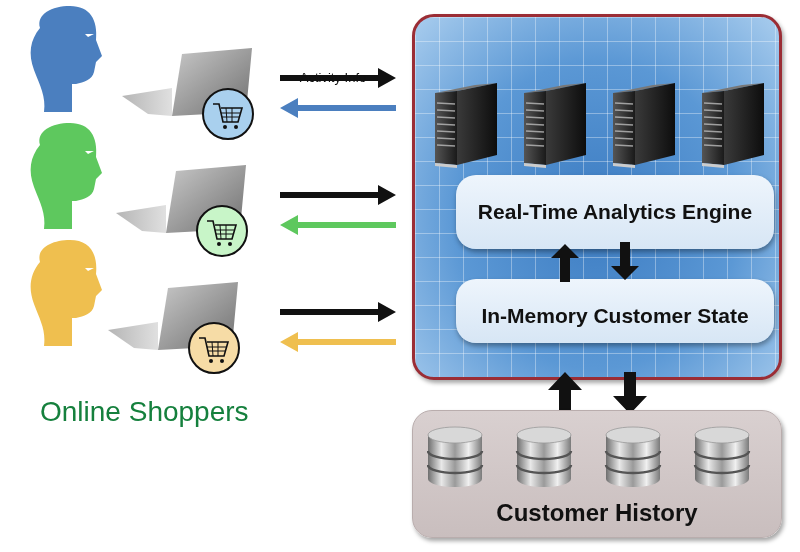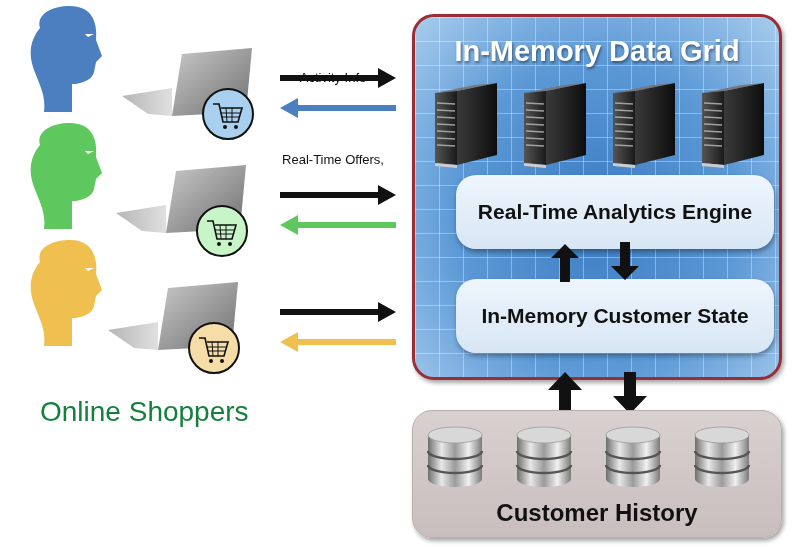--- a/index.html
+++ b/index.html
@@ -110,26 +110,24 @@
           <circle cx="236" cy="127" r="2" fill="#111"></circle>
         </g>
       </g>
       <polygon fill="#111111" points="280,309 378,309 378,302 396,312 378,322 378,315 280,315"></polygon>
       <polygon fill="#efbf4f" points="396,339 298,339 298,332 280,342 298,352 298,345 396,345"></polygon>
     </g>
 </svg>
 
 <div class="abs caption" style="left:278px;top:46px;width:110px">Activity Info</div>
 <div class="abs caption" style="left:270px;top:128px;width:126px">
-  <div>Real-Time Offers,</div>
 </div>
 <div class="abs shoppers-label">Online Shoppers</div>
 
 <div class="abs grid-panel">
-  <div class="abs grid-title">In-Memory Data Grid</div>
   <div id="servers" class="abs" style="left:14px;top:62px;width:340px;height:92px">
       <svg width="340" height="92">
         <defs>
           <linearGradient id="srvf" x1="0" y1="0" x2="1" y2="0">
             <stop offset="0" stop-color="#555"></stop>
             <stop offset="1" stop-color="#1a1a1a"></stop>
           </linearGradient>
           <linearGradient id="srvs" x1="0" y1="0" x2="1" y2="0">
             <stop offset="0" stop-color="#3a3a3a"></stop>
             <stop offset="1" stop-color="#0d0d0d"></stop>
@@ -185,21 +183,21 @@
           <line x1="275" y1="52" x2="293" y2="53" stroke="#bbb" stroke-width="1.3" opacity="0.8"></line>
           <line x1="275" y1="59" x2="293" y2="60" stroke="#bbb" stroke-width="1.3" opacity="0.8"></line>
           <line x1="275" y1="66" x2="293" y2="67" stroke="#bbb" stroke-width="1.3" opacity="0.8"></line>
           <polygon points="273,84 295,86 295,89 273,87" fill="#ccc"></polygon>
         </g>
       </svg>
     </div>
   <div class="engine-box" style="left:22px;top:158px;width:318px;height:74px;line-height:74px">
     <span>Real-Time Analytics Engine</span>
   </div>
-  <div class="engine-box" style="left:22px;top:262px;width:318px;height:74px;line-height:74px">
+  <div class="engine-box" style="left:22px;top:262px;width:318px;height:64px;line-height:74px">
     <span>In-Memory Customer State</span>
   </div>
   <svg class="abs" style="left:130px;top:225px" width="100" height="40">
     <polygon points="20,2 34,16 25,16 25,40 15,40 15,16 6,16" fill="#111"></polygon>
     <polygon points="80,38 94,24 85,24 85,0 75,0 75,24 66,24" fill="#111"></polygon>
   </svg>
 </div>
 
 <svg class="abs" style="left:540px;top:368px" width="120" height="48">
   <polygon points="25,4 42,22 31,22 31,46 19,46 19,22 8,22" fill="#111"></polygon>

